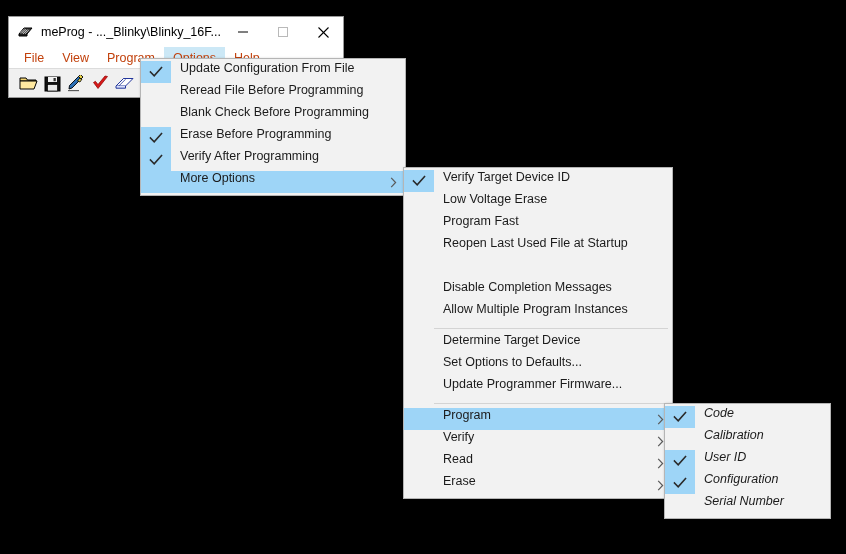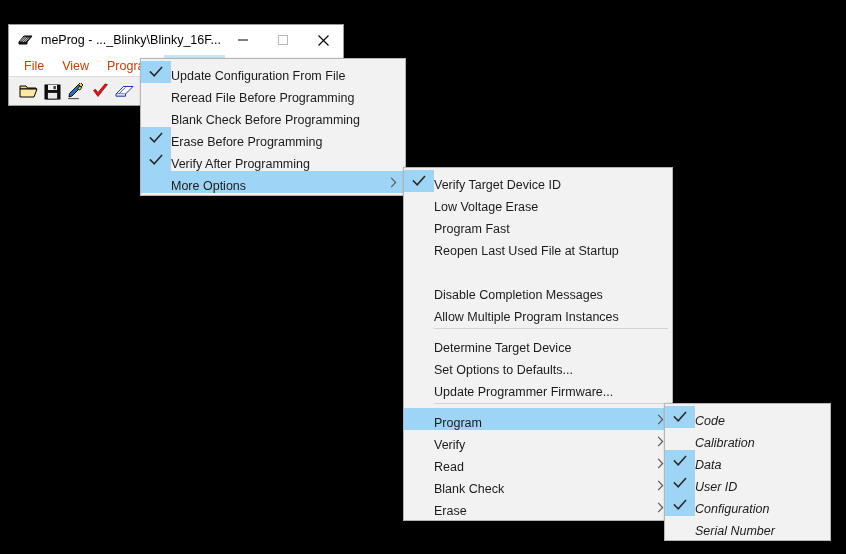--- a/index.html
+++ b/index.html
@@ -8,21 +8,21 @@
     width: 846px; height: 554px;
     background: #000000;
     font-family: "Liberation Sans", sans-serif;
     overflow: hidden;
   }
   #root { position: relative; width: 846px; height: 554px; background:#000; }
 
   
   #app-window {
     position: absolute;
-    left: 8px; top: 24px;
+    left: 8px; top: 16px;
     width: 336px; height: 82px;
     background: #ffffff;
     border: 1px solid #9a9a9a;
     box-shadow: 0 0 0 1px rgba(0,0,0,0.05);
   }
   #title-bar {
     height: 30px;
     display: flex;
     align-items: center;
     background: #ffffff;
@@ -88,25 +88,26 @@
     position: absolute;
     background: #f2f2f2;
     border: 1px solid #b5b5b5;
     box-shadow: 1px 1px 3px rgba(0,0,0,0.28);
     padding: 2px 0;
     font-size: 12.5px;
     color: #1b1b1b;
   }
   .mi {
     display: flex;
-    align-items: flex-end;
+    align-items: flex-start;
     height: 22px;
     padding: 0 0 0 0;
     white-space: nowrap;
     position: relative;
+    gap: 9px;
   }
   .mi.highlight { background: #9ed5f7; }
   .mi .check-cell {
     width: 30px; height: 22px;
     flex: 0 0 30px;
     display: flex; align-items: center; justify-content: center;
   }
   .mi .check-cell.checked {
     background: #9ed5f7;
   }
@@ -353,29 +354,20 @@
         <span class="check-cell"></span>
         <span class="label">Read</span>
         <span class="arrow-cell">
           <svg width="7" height="11" viewBox="0 0 7 11">
             <path d="M1.2 0.8 L5.6 5.5 L1.2 10.2" fill="none" stroke="#5a5a5a" stroke-width="1.2"></path>
           </svg>
         </span>
       </div>
       <div class="mi">
         <span class="check-cell"></span>
-        <span class="label">Blank Check</span>
-        <span class="arrow-cell">
-          <svg width="7" height="11" viewBox="0 0 7 11">
-            <path d="M1.2 0.8 L5.6 5.5 L1.2 10.2" fill="none" stroke="#5a5a5a" stroke-width="1.2"></path>
-          </svg>
-        </span>
-      </div>
-      <div class="mi">
-        <span class="check-cell"></span>
         <span class="label">Erase</span>
         <span class="arrow-cell">
           <svg width="7" height="11" viewBox="0 0 7 11">
             <path d="M1.2 0.8 L5.6 5.5 L1.2 10.2" fill="none" stroke="#5a5a5a" stroke-width="1.2"></path>
           </svg>
         </span>
       </div>
     </div>
 
   <div class="menu" id="menu-program">
@@ -390,28 +382,20 @@
       <div class="mi">
         <span class="check-cell"></span>
         <span class="label">Calibration</span>
       </div>
       <div class="mi">
         <span class="check-cell checked">
           <svg width="14" height="14" viewBox="0 0 14 14">
             <path d="M1.5 7 L5.2 10.8 L12.5 2.6" fill="none" stroke="#2a2a2a" stroke-width="1.6" stroke-linecap="square"></path>
           </svg>
         </span>
-        <span class="label">Data</span>
-      </div>
-      <div class="mi">
-        <span class="check-cell checked">
-          <svg width="14" height="14" viewBox="0 0 14 14">
-            <path d="M1.5 7 L5.2 10.8 L12.5 2.6" fill="none" stroke="#2a2a2a" stroke-width="1.6" stroke-linecap="square"></path>
-          </svg>
-        </span>
         <span class="label">User ID</span>
       </div>
       <div class="mi">
         <span class="check-cell checked">
           <svg width="14" height="14" viewBox="0 0 14 14">
             <path d="M1.5 7 L5.2 10.8 L12.5 2.6" fill="none" stroke="#2a2a2a" stroke-width="1.6" stroke-linecap="square"></path>
           </svg>
         </span>
         <span class="label">Configuration</span>
       </div>

